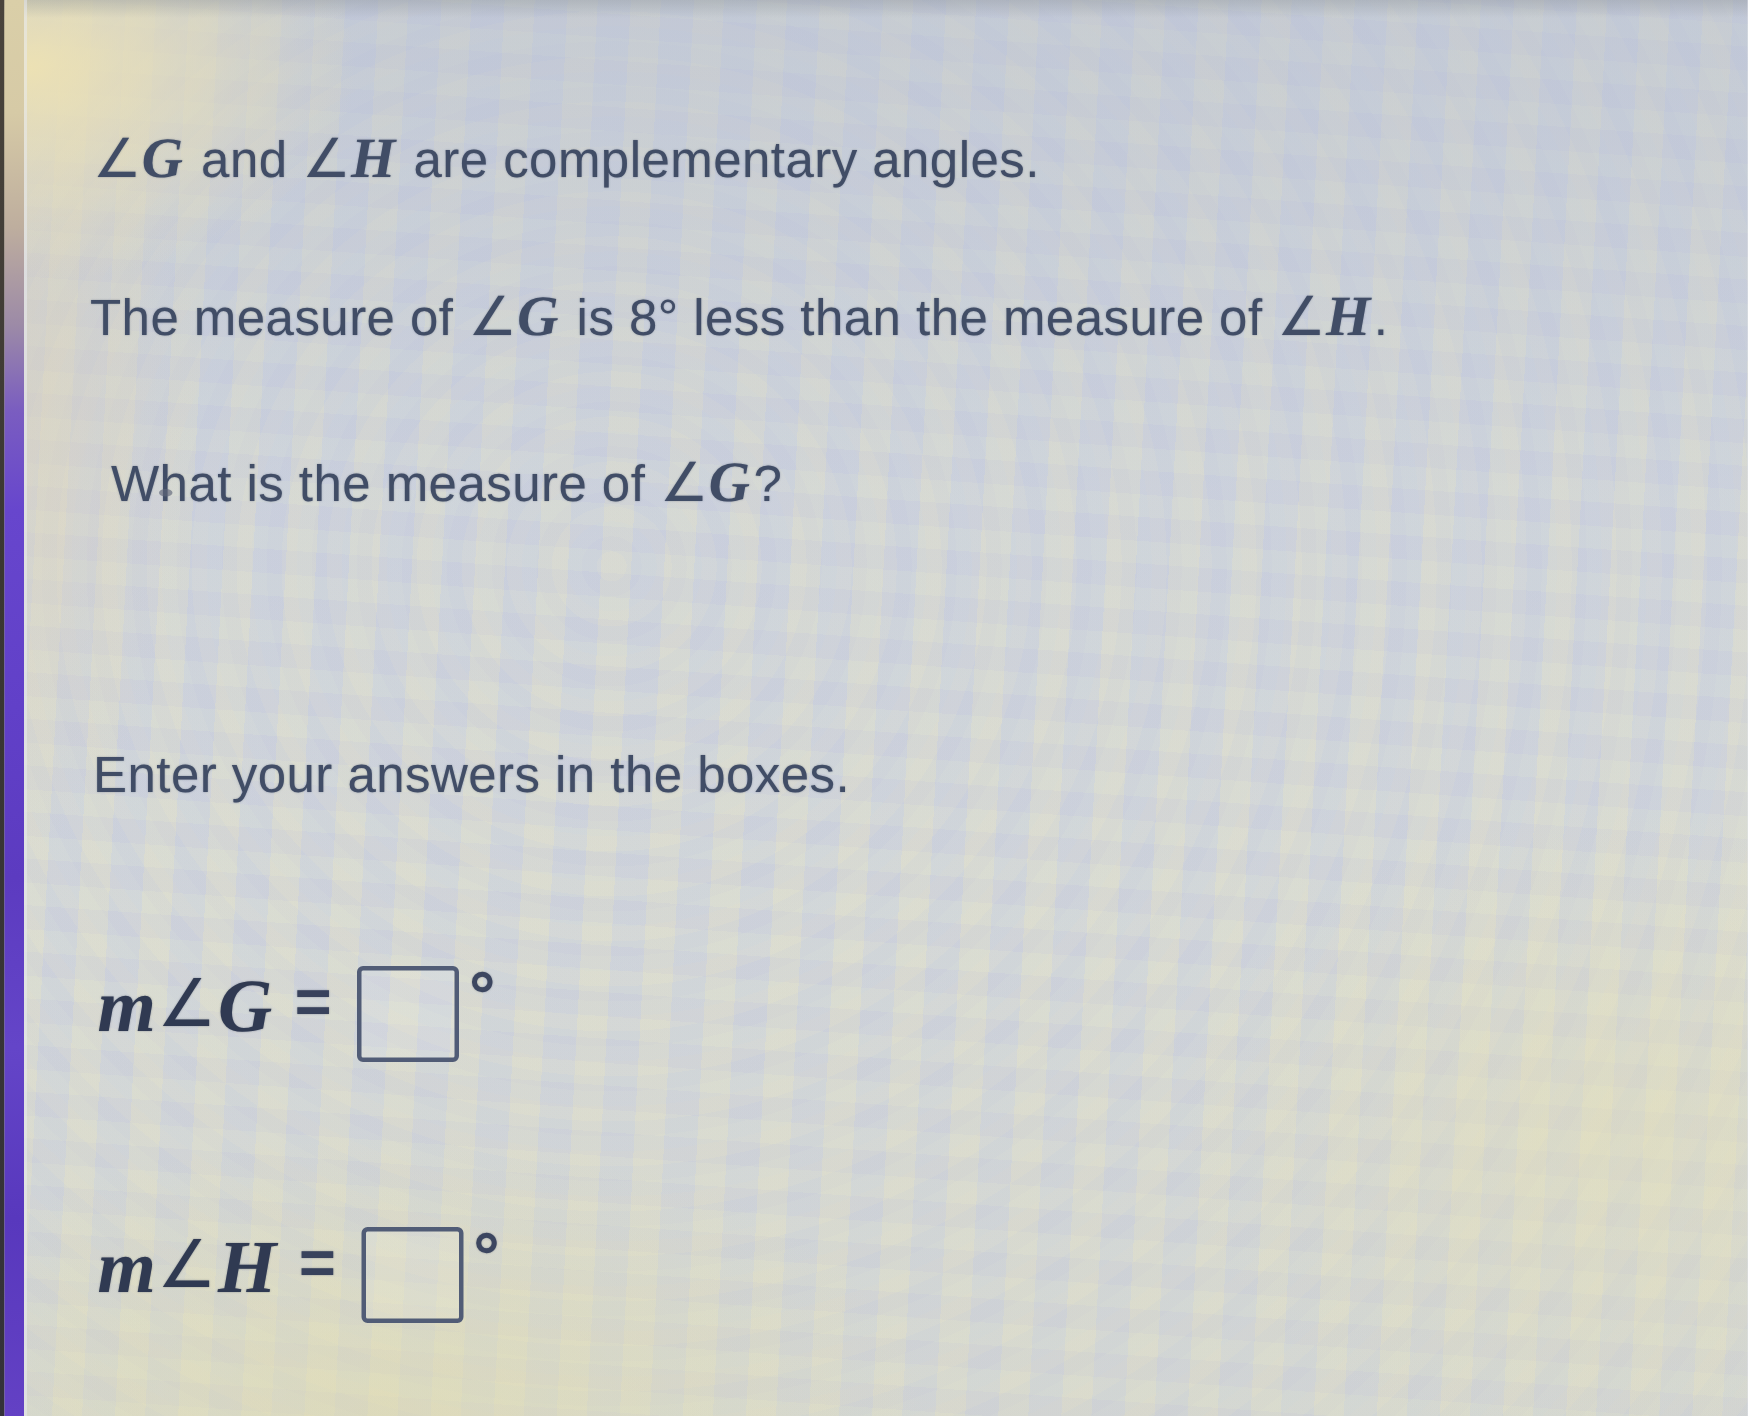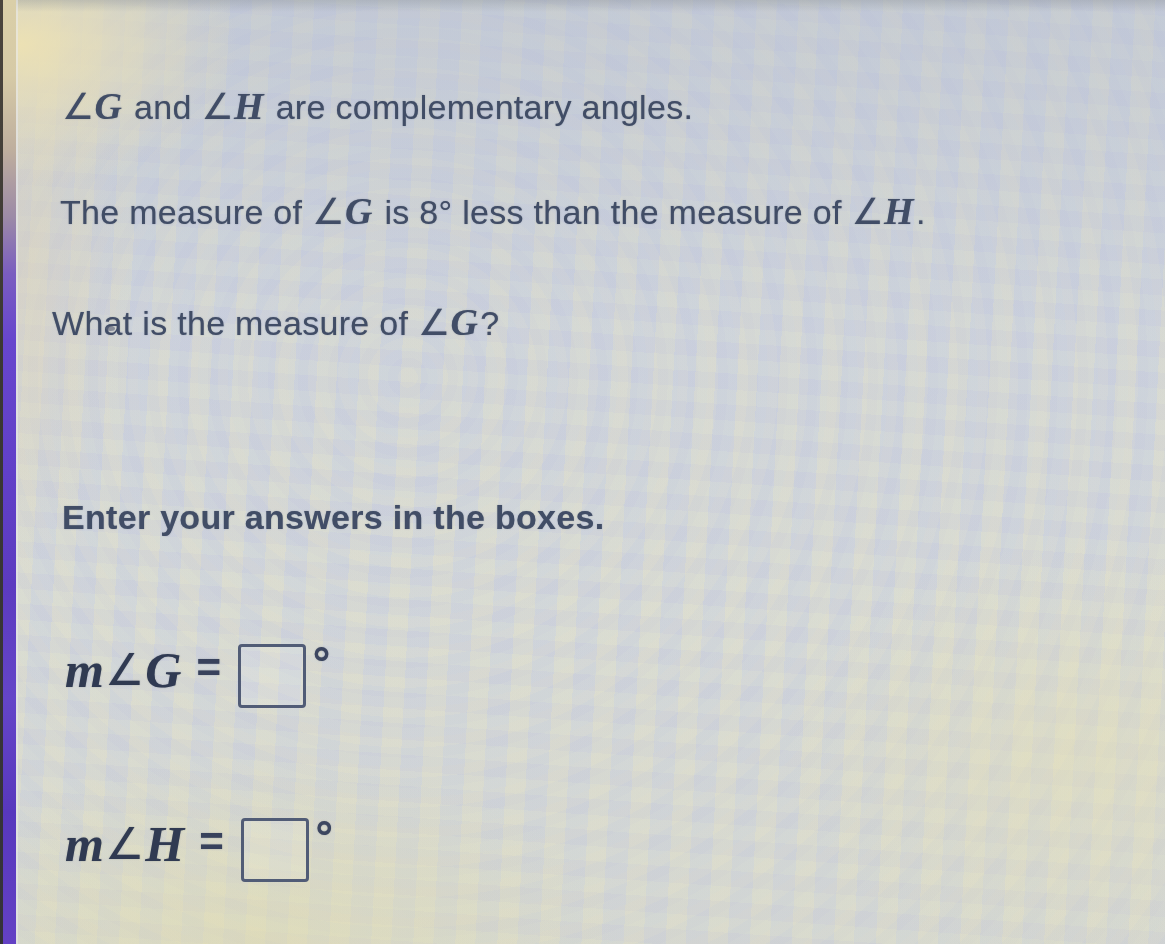--- a/index.html
+++ b/index.html
@@ -49,23 +49,23 @@
     font-size: 36px;
   }
   .line .mvar {
     font-family: "Liberation Serif", serif; font-style: italic;
     font-weight: 600; font-size: 38px; padding-right: 2px;
   }
   .gap-l { margin-left: 10px; }
 
   .line1 { top: 50px; text-align: right; }
   .line2 { top: 160px; left: 60px; margin-top: 29px; }
-  .line3 { top: 266px; left: 52px; }
+  .line3 { top: 266px; left: 74px; }
   .line4 { top: 368px; left: 60px; }
-  .line5 { top: 464px; font-weight: bold; }
+  .line5 { top: 464px; }
 
   .eq {
     position: absolute; left: 65px; display: flex; align-items: flex-start;
     color: #303a52; text-shadow: 0 0 1.2px rgba(48,58,82,0.5);
   }
   .eq1 { top: 638px; }
   .eq2 { top: 812px; }
   .eq .em, .eq .mvar2 {
     font-family: "Liberation Serif", serif; font-style: italic;
     font-weight: 600; font-size: 50px; line-height: 1.3;

